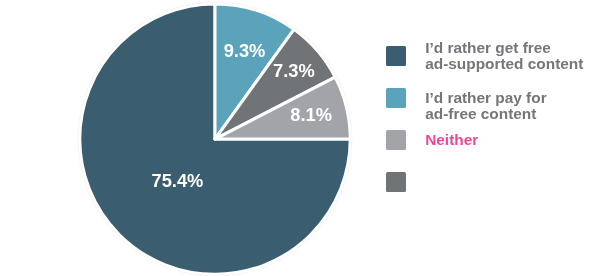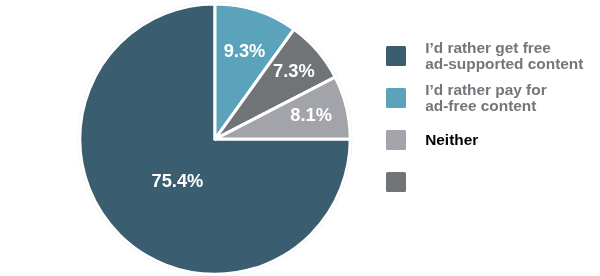--- a/index.html
+++ b/index.html
@@ -89,24 +89,24 @@
   </svg>
 
   <div id="legend">
     <div class="legend-row">
       <span class="legend-swatch" style="background: rgb(58, 93, 111);"></span>
       <span class="legend-text" style="color: rgb(115, 118, 122);">I’d rather get free
 ad-supported content</span>
     </div>
     <div class="legend-row">
       <span class="legend-swatch" style="background: rgb(91, 163, 186);"></span>
-      <span class="legend-text" style="color: rgb(115, 118, 122);">I’d rather pay for
+      <span class="legend-text" style="color: rgb(115, 118, 122); margin-top: 8px;">I’d rather pay for
 ad-free content</span>
     </div>
     <div class="legend-row">
       <span class="legend-swatch" style="background: rgb(162, 164, 169);"></span>
-      <span class="legend-text" style="color: #000000;">Neither</span>
+      <span class="legend-text" style="color: #ec4899;">Neither</span>
     </div>
     <div class="legend-row">
       <span class="legend-swatch" style="background: rgb(113, 116, 119);"></span>
     </div>
   </div>
 </div>
 
 </body></html>

